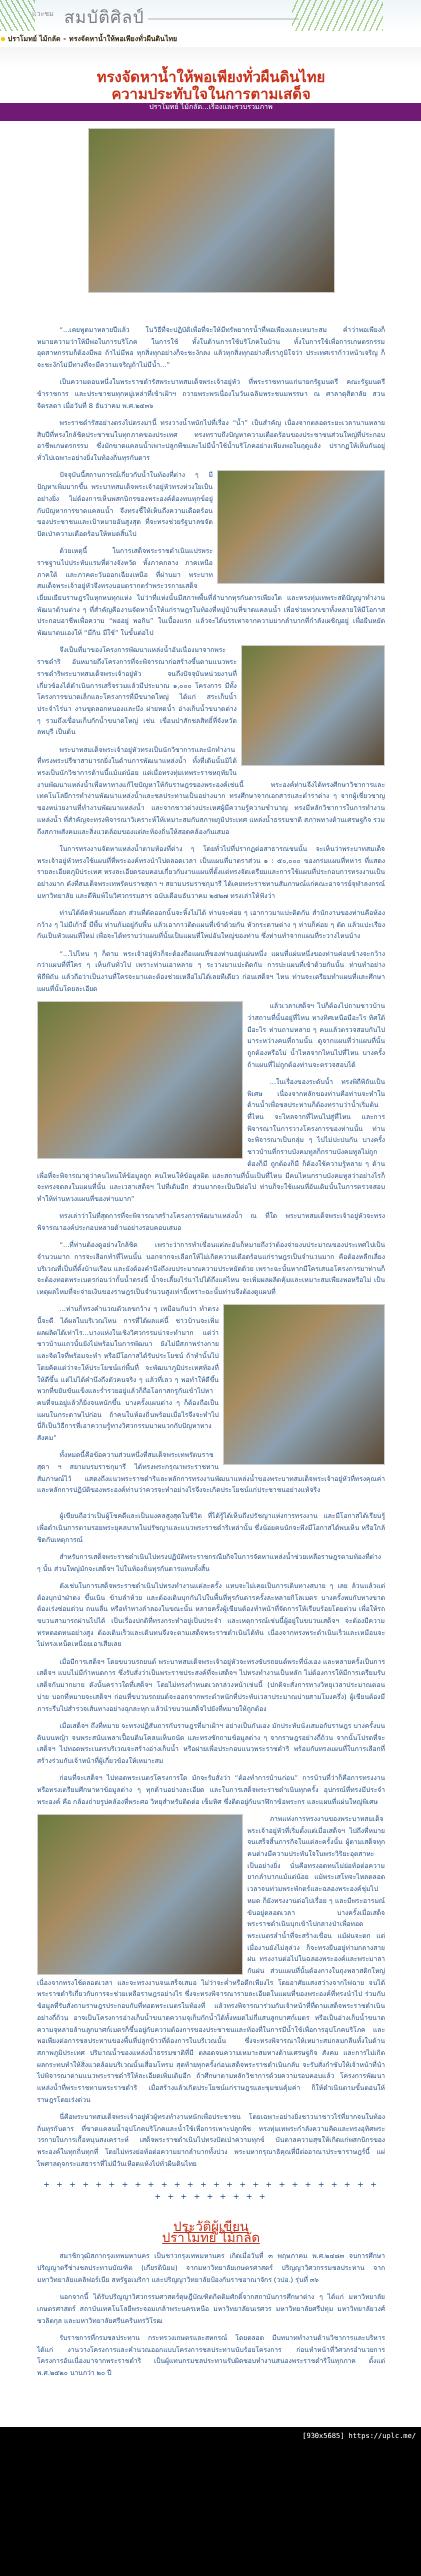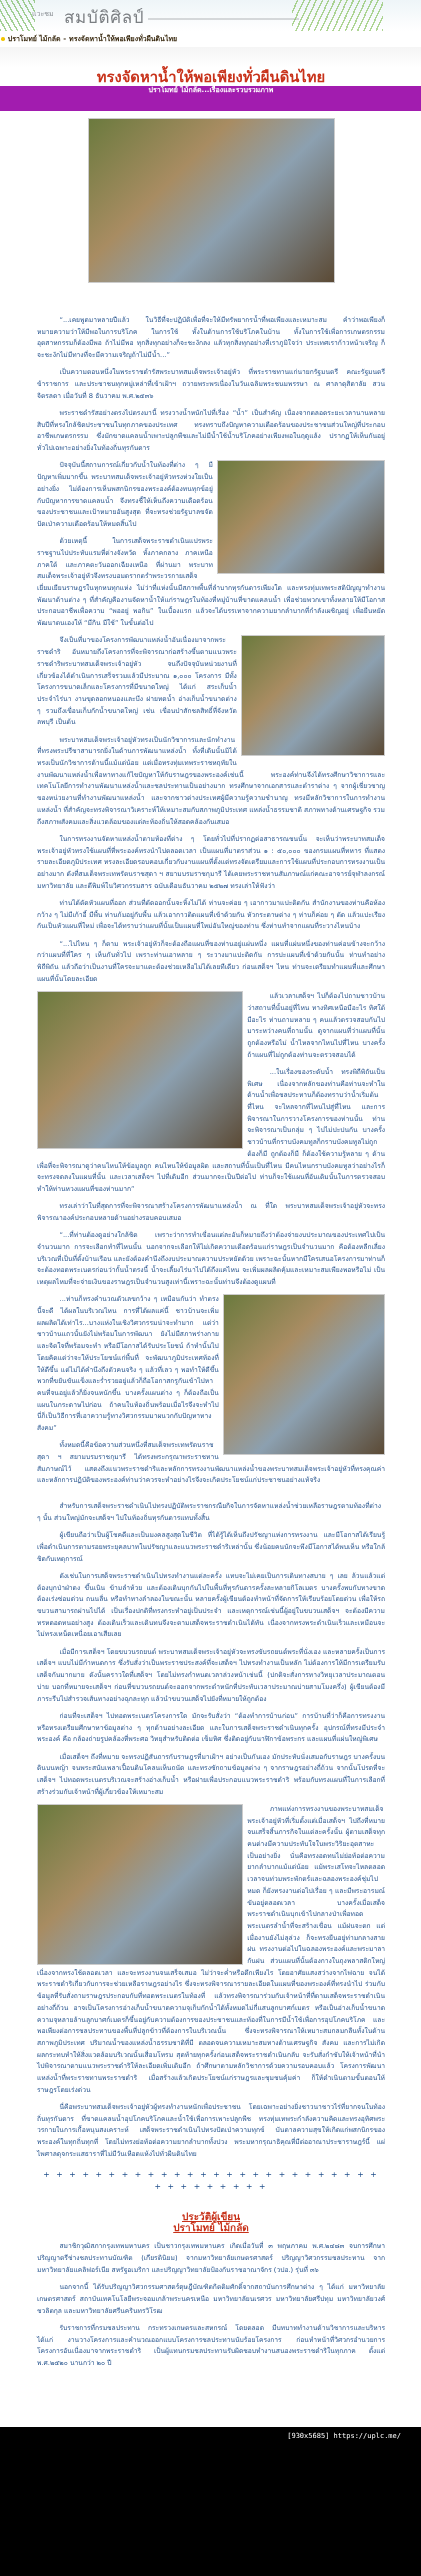--- a/index.html
+++ b/index.html
@@ -11,30 +11,30 @@
   .banner .leaves-r { position:absolute; left:292px; top:0; width:91px; height:31px;
      background:repeating-linear-gradient(-65deg, rgba(110,180,60,.55) 0 1.4px, transparent 1.4px 5.6px); }
   .banner .site-prefix { position:absolute; left:32px; top:8.4px; font-size:7px; color:#8a8f94; }
   .banner .site-name { position:absolute; left:64px; top:2.8px; font-size:17px; color:#7b7f83; letter-spacing:0.7px; }
   .banner .rule { position:absolute; left:148px; top:18.3px; width:151px; height:2.1px; background:#d5d8da; }
   .crumb { height:15.5px; display:flex; align-items:center; padding-left:1.4px; font-size:7px; font-weight:bold; color:#3a2a10; background:#fff; }
   .crumb .dot { width:3.5px; height:3.5px; border-radius:50%; background:#f3c600; margin-right:2.8px; }
   .crumb span.sep { margin:0 2.8px; }
   .gap-top { height:21px; background:linear-gradient(180deg,#f5f5f5,#fff); }
   h1.title { margin:0; text-align:center; color:#c8321a; font-size:14.8px; line-height:17px; font-weight:bold; }
-  .byline { background:#a21caf; color:#fff; text-align:center; font-size:7px; font-weight:bold; height:25px; line-height:9.8px; margin-top:1.4px; }
+  .byline { background:#701a75; color:#fff; text-align:center; font-size:7px; font-weight:normal; height:18px; line-height:9.8px; margin-top:1.4px; }
   .photo { background:linear-gradient(135deg,#6b7a3e 0%,#a88c62 35%,#8ca0b0 60%,#5b4a35 100%); border:0.7px solid #ccc; }
-  .content { padding:0 37px 10px 37px; color:#1f4e8a; font-size:6.7px; line-height:11.7px;margin-top:32px; }
+  .content { padding:0 37px 0 37px; color:#1f4e8a; font-size:6.7px; line-height:11.7px;margin-top:32px; }
   .content p { margin:0 0 5.6px 0; text-indent:22.5px; text-align:justify; }
   .clearfix::after { content:""; display:block; clear:both; }
   .float-r { float:right; margin:0 0 2.8px 4.2px; }
   .float-l { float:left; margin:0 4.2px 2.8px 0; }
   .plus { text-align:center; color:#1f4e8a; font-size:7.7px; letter-spacing:2.1px; margin:8.4px 0 19.7px; }
-  .bio-head { text-align:center; color:#c8321a; font-weight:bold; font-size:10px; line-height:10.5px; text-decoration:underline; margin-bottom:8.4px; }
-  .footer-bar { height:19.7px; background:#000; color:#fff; font-family:"DejaVu Sans Mono", monospace; font-size:7px; text-align:right; padding-right:21px; line-height:19.7px; }
+  .bio-head { text-align:center; color:#c8321a; font-weight:normal; font-size:13px; line-height:10.5px; text-decoration:underline; margin-bottom:8.4px; }
+  .footer-bar { height:19.7px; background:#000; color:#fff; font-family:"DejaVu Sans Mono", monospace; font-size:7px; text-align:right; padding-right:6px; line-height:19.7px; }
 </style>
 </head>
 <body>
 
 <div class="page">
 
   <div class="banner">
     <div class="leaves-l"></div>
     <span class="site-prefix">แวะชม</span>
     <span class="site-name">สมบัติศิลป์</span>
@@ -46,20 +46,21 @@
     <span class="dot"></span>
     <span>ปราโมทย์  ไม้กลัด</span>
     <span class="sep">-</span>
     <span>ทรงจัดหาน้ำให้พอเพียงทั่วผืนดินไทย</span>
   </div>
 
   <div class="gap-top"></div>
 
   <h1 class="title">
     <div>ทรงจัดหาน้ำให้พอเพียงทั่วผืนดินไทย</div>
+    <div>ความประทับใจในการตามเสด็จ</div>
   </h1>
   <div class="byline">ปราโมทย์ ไม้กลัด...เรื่องและรวบรวมภาพ</div>
 
   <div style="height:7px"></div>
   <div class="photo" style="width:245px;height:163px;margin:0 auto 7px;"></div>
 
   <div class="content clearfix">
     <p>“...เคยพูดมาหลายปีแล้ว ในวิธีที่จะปฏิบัติเพื่อที่จะให้มีทรัพยากรน้ำที่พอเพียงและเหมาะสม คำว่าพอเพียงก็หมายความว่าให้มีพอในการบริโภค ในการใช้ ทั้งในด้านการใช้บริโภคในบ้าน ทั้งในการใช้เพื่อการเกษตรกรรม อุตสาหกรรมก็ต้องมีพอ ถ้าไม่มีพอ ทุกสิ่งทุกอย่างก็จะชะงักลง แล้วทุกสิ่งทุกอย่างที่เราภูมิใจว่า ประเทศเราก้าวหน้าเจริญ ก็จะชะงักไม่มีทางที่จะมีความเจริญถ้าไม่มีน้ำ...”</p>
     <p>เป็นความตอนหนึ่งในพระราชดำรัสพระบาทสมเด็จพระเจ้าอยู่หัว ที่พระราชทานแก่นายกรัฐมนตรี คณะรัฐมนตรี ข้าราชการ และประชาชนทุกหมู่เหล่าที่เข้าเฝ้าฯ ถวายพระพรเนื่องในวันเฉลิมพระชนมพรรษา ณ ศาลาดุสิดาลัย สวนจิตรลดา เมื่อวันที่ 8 ธันวาคม พ.ศ.๒๕๓๖</p>
     <p>พระราชดำรัสอย่างตรงไปตรงมานี้ ทรงวางน้ำหนักไปที่เรื่อง “น้ำ” เป็นสำคัญ เนื่องจากตลอดระยะเวลานานหลายสิบปีที่ทรงใกล้ชิดประชาชนในทุกภาคของประเทศ ทรงทราบถึงปัญหาความเดือดร้อนของประชาชนส่วนใหญ่ที่ประกอบอาชีพเกษตรกรรม ซึ่งมักขาดแคลนน้ำเพาะปลูกพืชและไม่มีน้ำใช้น้ำบริโภคอย่างเพียงพอในฤดูแล้ง ปรากฏให้เห็นกันอยู่ทั่วไปเฉพาะอย่างยิ่งในท้องถิ่นทุรกันดาร</p>
@@ -78,26 +79,26 @@
     <div class="photo float-l" style="width:204px;height:156px;"></div>
     <p>แล้วเวลาเสด็จฯ ไปก็ต้องไปถามชาวบ้านว่าสถานที่นั้นอยู่ที่ไหน ทางทิศเหนือมีอะไร ทิศใต้มีอะไร ท่านถามหลาย ๆ คนแล้วตรวจสอบกันไปมาระหว่างคนที่ถามนั้น ดูจากแผนที่ว่าแผนที่นั้นถูกต้องหรือไม่ น้ำไหลจากไหนไปที่ไหน บางครั้งถ้าแผนที่ไม่ถูกต้องท่านจะตรวจสอบได้</p>
     <p>...ในเรื่องของระดับน้ำ ทรงพิถีพิถันเป็นพิเศษ เนื่องจากหลักของท่านคือท่านจะทำในด้านน้ำเพื่อชลประทานก็ต้องทราบว่าน้ำเริ่มต้นที่ไหน จะไหลจากที่ไหนไปสู่ที่ไหน และการพิจารณาในการวางโครงการของท่านนั้น ท่านจะพิจารณาเป็นกลุ่ม ๆ ไปไม่ปะปนกัน บางครั้งชาวบ้านที่กราบบังคมทูลก็กราบบังคมทูลไม่ถูกต้องก็มี ถูกต้องก็มี ก็ต้องใช้ความรู้หลาย ๆ ด้าน เพื่อที่จะพิจารณาดูว่าคนไหนให้ข้อมูลถูก คนไหนให้ข้อมูลผิด และสถานที่นั้นเป็นที่ไหน มีคนไหนกราบบังคมทูลว่าอย่างไรก็จะทรงจดลงในแผนที่นั้น และเวลาเสด็จฯ ไปที่เดิมอีก ส่วนมากจะเป็นปีต่อไป ท่านก็จะใช้แผนที่อันเดิมนั้นในการตรวจสอบทำให้ท่านหวงแผนที่ของท่านมาก”</p>
     <p>ทรงเล่าว่าในที่สุดการที่จะพิจารณาสร้างโครงการพัฒนาแหล่งน้ำ ณ ที่ใด พระบาทสมเด็จพระเจ้าอยู่หัวจะทรงพิจารณาองค์ประกอบหลายด้านอย่างรอบคอบเสมอ</p>
     <p>“...ที่ท่านต้องดูอย่างใกล้ชิด เพราะว่าการทำเขื่อนแต่ละอันก็หมายถึงว่าต้องจ่ายงบประมาณของประเทศไปเป็นจำนวนมาก การจะเลือกทำที่ไหนนั้น นอกจากจะเลือกให้ไม่เกิดความเดือดร้อนแก่ราษฎรเป็นจำนวนมาก คือต้องหลีกเลี่ยงบริเวณที่เป็นที่ตั้งบ้านเรือน และยังต้องคำนึงถึงงบประมาณความประหยัดด้วย เพราะฉะนั้นหากมีใครเสนอโครงการมาท่านก็จะต้องทอดพระเนตรก่อนว่ากั้นน้ำตรงนี้ น้ำจะเลี้ยงไร่นาไปได้ถึงแค่ไหน จะเพิ่มผลผลิตคุ้มและเหมาะสมเพียงพอหรือไม่ เป็นเหตุผลไหมที่จะจ่ายเงินของราษฎรเป็นจำนวนสูงเท่านี้เพราะฉะนั้นท่านจึงต้องดูแผนที่</p>
 
     <div class="photo float-r" style="width:160px;height:159px;"></div>
     <p>...ท่านก็ทรงคำนวณตัวเลขกว้าง ๆ เหมือนกันว่า ทำตรงนี้จะดี ได้ผลในบริเวณไหน การที่ได้ผลแค่นี้ ชาวบ้านจะเพิ่มผลผลิตได้เท่าไร...บางแห่งในเชิงวิศวกรรมน่าจะทำมาก แต่ว่าชาวบ้านแถวนั้นยังไม่พร้อมในการพัฒนา ยังไม่มีสภาพร่างกายและจิตใจที่พร้อมจะทำ หรือมีโอกาสได้รับประโยชน์ ถ้าทำนั้นไปโดยคิดแต่ว่าจะให้ประโยชน์แก่พื้นที่ จะพัฒนาภูมิประเทศท้องที่ให้ดีขึ้น แต่ไม่ได้คำนึงถึงตัวคนจริง ๆ แล้วที่เลว ๆ พอทำให้ดีขึ้น พวกที่ขยันขันแข็งและร่ำรวยอยู่แล้วก็ถือโอกาสกรูกันเข้าไปหา คนที่จนอยู่แล้วก็ยิ่งจนหนักขึ้น บางครั้งแผนต่าง ๆ ก็ต้องถือเป็นแผนในกระดาษไปก่อน ถ้าคนในท้องถิ่นพร้อมเมื่อไรจึงจะทำไป นี่ก็เป็นวิธีการที่เอาความรู้ทางวิศวกรรมมาผนวกกับปัญหาทางสังคม”</p>
     <p>ทั้งหมดนี้คือข้อความส่วนหนึ่งที่สมเด็จพระเทพรัตนราชสุดา ฯ สยามบรมราชกุมารี ได้ทรงพระกรุณาพระราชทานสัมภาษณ์ไว้ แสดงถึงแนวพระราชดำริและหลักการทรงงานพัฒนาแหล่งน้ำของพระบาทสมเด็จพระเจ้าอยู่หัวที่ทรงคุณค่าและหลักการปฏิบัติของพระองค์ท่านว่าควรจะทำอย่างไรจึงจะเกิดประโยชน์แก่ประชาชนอย่างแท้จริง</p>
     <div style="height:8.4px"></div>
+    <p>ผู้เขียนถือว่าเป็นผู้โชคดีและเป็นมงคลสูงสุดในชีวิต ที่ได้รู้ได้เห็นถึงปรัชญาแห่งการทรงงาน และมีโอกาสได้เรียนรู้เพื่อดำเนินการตามรอยพระยุคลบาทในปรัชญาและแนวพระราชดำริเหล่านั้น ซึ่งน้อยคนนักจะพึงมีโอกาสได้พบเห็น หรือใกล้ชิดกับเหตุการณ์</p>
     <p>สำหรับการเสด็จพระราชดำเนินไปทรงปฏิบัติพระราชกรณียกิจในการจัดหาแหล่งน้ำช่วยเหลือราษฎรตามท้องที่ต่าง ๆ นั้น ส่วนใหญ่มักจะเสด็จฯ ไปในท้องถิ่นทุรกันดารแทบทั้งสิ้น</p>
-    <p>ผู้เขียนถือว่าเป็นผู้โชคดีและเป็นมงคลสูงสุดในชีวิต ที่ได้รู้ได้เห็นถึงปรัชญาแห่งการทรงงาน และมีโอกาสได้เรียนรู้เพื่อดำเนินการตามรอยพระยุคลบาทในปรัชญาและแนวพระราชดำริเหล่านั้น ซึ่งน้อยคนนักจะพึงมีโอกาสได้พบเห็น หรือใกล้ชิดกับเหตุการณ์</p>
     <p>ดังเช่นในการเสด็จพระราชดำเนินไปทรงทำงานแต่ละครั้ง แทบจะไม่เคยเป็นการเดินทางสบาย ๆ เลย ล้วนแล้วแต่ต้องบุกป่าฝ่าดง ขึ้นเนิน ข้ามลำห้วย และต้องเดินบุกกันไปในพื้นที่ทุรกันดารครั้งละหลายกิโลเมตร บางครั้งพบกับทางขาด ต้องเร่งซ่อมด่วน ถนนลื่น หรือทำทางลำลองในขณะนั้น หลายครั้งผู้เขียนต้องทำหน้าที่จัดการให้เรียบร้อยโดยด่วน เพื่อให้รถขบวนสามารถผ่านไปได้ เป็นเรื่องปกติที่ทรงกระทำอยู่เป็นประจำ และเหตุการณ์เช่นนี้ผู้อยู่ในขบวนเสด็จฯ จะต้องมีความทรหดอดทนอย่างสูง ต้องเดินเร็วและเดินทนจึงจะตามเสด็จพระราชดำเนินได้ทัน เนื่องจากทรงพระดำเนินเร็วและเหมือนจะไม่ทรงเหน็ดเหนื่อยเอาเสียเลย</p>
     <p>เมื่อมีการเสด็จฯ โดยขบวนรถยนต์ พระบาทสมเด็จพระเจ้าอยู่หัวจะทรงขับรถยนต์พระที่นั่งเอง และหลายครั้งเป็นการเสด็จฯ แบบไม่มีกำหนดการ ซึ่งรับสั่งว่าเป็นพระราชประสงค์ที่จะเสด็จฯ ไปทรงทำงานเป็นหลัก ไม่ต้องการให้มีการเตรียมรับเสด็จกันมากมาย ดังนั้นคราวใดที่เสด็จฯ โดยไม่ทรงกำหนดเวลาล่วงหน้าเช่นนี้ (ปกติจะสั่งการทางวิทยุเวลาประมาณตอนบ่าย บอกที่หมายจะเสด็จฯ ก่อนที่ขบวนรถยนต์จะออกจากพระตำหนักที่ประทับเวลาประมาณบ่ายสามโมงครึ่ง) ผู้เขียนต้องมีภาระรีบไปสำรวจเส้นทางอย่างฉุกละหุก แล้วนำขบวนเสด็จไปยังที่หมายให้ถูกต้อง</p>
+    <p>เมื่อเสด็จฯ ถึงที่หมาย จะทรงปฏิสันถารกับราษฎรที่มาเฝ้าฯ อย่างเป็นกันเอง มักประทับนั่งเสมอกับราษฎร บางครั้งบนดินบนหญ้า จนพระสนับเพลาเปื้อนดินโคลนเห็นถนัด และทรงซักถามข้อมูลต่าง ๆ จากราษฎรอย่างถี่ถ้วน จากนั้นโปรดที่จะเสด็จฯ ไปทอดพระเนตรบริเวณจะสร้างอ่างเก็บน้ำ หรือฝายเพื่อประกอบแนวพระราชดำริ พร้อมกับทรงแผนที่ในการเลือกที่สร้างร่วมกับเจ้าหน้าที่ผู้เกี่ยวข้องให้เหมาะสม</p>
     <p>ก่อนที่จะเสด็จฯ ไปทอดพระเนตรโครงการใด มักจะรับสั่งว่า “ต้องทำการบ้านก่อน” การบ้านที่ว่าก็คือการทรงงานหรือทรงเตรียมศึกษาหาข้อมูลต่าง ๆ ทุกด้านอย่างละเอียด และในการเสด็จพระราชดำเนินทุกครั้ง อุปกรณ์ที่ทรงมีประจำพระองค์ คือ กล้องถ่ายรูปคล้องที่พระศอ วิทยุสำหรับติดต่อ เข็มทิศ ซึ่งติดอยู่กับนาฬิกาข้อพระกร และแผนที่แผ่นใหญ่พิเศษ</p>
-    <p>เมื่อเสด็จฯ ถึงที่หมาย จะทรงปฏิสันถารกับราษฎรที่มาเฝ้าฯ อย่างเป็นกันเอง มักประทับนั่งเสมอกับราษฎร บางครั้งบนดินบนหญ้า จนพระสนับเพลาเปื้อนดินโคลนเห็นถนัด และทรงซักถามข้อมูลต่าง ๆ จากราษฎรอย่างถี่ถ้วน จากนั้นโปรดที่จะเสด็จฯ ไปทอดพระเนตรบริเวณจะสร้างอ่างเก็บน้ำ หรือฝายเพื่อประกอบแนวพระราชดำริ พร้อมกับทรงแผนที่ในการเลือกที่สร้างร่วมกับเจ้าหน้าที่ผู้เกี่ยวข้องให้เหมาะสม</p>
 
     <div class="photo float-l" style="width:204px;height:159px;"></div>
     <p>ภาพแห่งการทรงงานของพระบาทสมเด็จพระเจ้าอยู่หัวที่เริ่มตั้งแต่เมื่อเสด็จฯ ไปถึงที่หมาย จนเสร็จสิ้นภารกิจในแต่ละครั้งนั้น ผู้ตามเสด็จทุกคนต่างมีความประทับใจในพระวิริยะอุตสาหะเป็นอย่างยิ่ง นั่นคือทรงอดทนไม่ย่อท้อต่อความยากลำบากแม้แต่น้อย แม้พระเสโทจะไหลตลอดเวลาจนท่วมพระพักตร์และฉลองพระองค์ชุ่มไปหมด ก็ยังทรงงานต่อไปเรื่อย ๆ และมีพระอารมณ์ขันอยู่ตลอดเวลา บางครั้งเมื่อเสด็จพระราชดำเนินบุกเข้าไปกลางป่าเพื่อทอดพระเนตรลำน้ำที่จะสร้างเขื่อน แม้ฝนจะตก แต่เมื่องานยังไม่ลุล่วง ก็จะทรงยืนอยู่ท่ามกลางสายฝน ทรงงานต่อไปในฉลองพระองค์และพระมาลากันฝน ส่วนแผนที่นั้นต้องกางในถุงพลาสติกใหญ่ เนื่องจากทรงใช้ตลอดเวลา และจะทรงงานจนเสร็จเสมอ ไม่ว่าจะค่ำหรือดึกเพียงไร โดยอาศัยแสงสว่างจากไฟฉาย จนได้พระราชดำริเกี่ยวกับการจะช่วยเหลือราษฎรอย่างไร ซึ่งจะทรงพิจารณารายละเอียดในแผนที่ของพระองค์ที่ทรงนำไป ร่วมกับข้อมูลที่รับสั่งถามราษฎรประกอบกับที่ทอดพระเนตรในท้องที่ แล้วทรงพิจารณาร่วมกับเจ้าหน้าที่ที่ตามเสด็จพระราชดำเนินอย่างถี่ถ้วน อาจเป็นโครงการอ่างเก็บน้ำขนาดความจุเก็บกักน้ำได้ทั้งหมดไม่กี่แสนลูกบาศก์เมตร หรือเป็นอ่างเก็บน้ำขนาดความจุหลายล้านลูกบาศก์เมตรก็ขึ้นอยู่กับความต้องการของประชาชนและท้องที่ในการมีน้ำใช้เพื่อการอุปโภคบริโภค และพอเพียงต่อการชลประทานของพื้นที่ปลูกข้าวที่ต้องการในบริเวณนั้น ซึ่งจะทรงพิจารณาให้เหมาะสมกลมกลืนทั้งในด้านสภาพภูมิประเทศ ปริมาณน้ำของแหล่งน้ำธรรมชาติที่มี ตลอดจนความเหมาะสมทางด้านเศรษฐกิจ สังคม และการไม่เกิดผลกระทบทำให้สิ่งแวดล้อมบริเวณนั้นเสื่อมโทรม สุดท้ายทุกครั้งก่อนเสด็จพระราชดำเนินกลับ จะรับสั่งกำชับให้เจ้าหน้าที่นำไปพิจารณาตามแนวพระราชดำริให้ละเอียดเพิ่มเติมอีก ถ้าศึกษาตามหลักวิชาการด้วยความรอบคอบแล้ว โครงการพัฒนาแหล่งน้ำที่พระราชทานพระราชดำริ เมื่อสร้างแล้วเกิดประโยชน์แก่ราษฎรและชุมชนคุ้มค่า ก็ให้ดำเนินตามขั้นตอนให้ราษฎรโดยเร่งด่วน</p>
     <p>นี่คือพระบาทสมเด็จพระเจ้าอยู่หัวผู้ทรงทำงานหนักเพื่อประชาชน โดยเฉพาะอย่างยิ่งชาวนาชาวไร่ที่ยากจนในท้องถิ่นทุรกันดาร ที่ขาดแคลนน้ำอุปโภคบริโภคและน้ำใช้เพื่อการเพาะปลูกพืช ทรงทุ่มเทพระกำลังความคิดและทรงอุทิศพระวรกายในการเกื้อหนุนสงเคราะห์ เสด็จพระราชดำเนินไปทรงปัดเป่าความทุกข์ บันดาลความสุขให้เกิดแก่พสกนิกรของพระองค์ในทุกถิ่นทุกที่ โดยไม่ทรงย่อท้อต่อความยากลำบากทั้งปวง พระมหากรุณาธิคุณที่มีต่ออาณาประชาราษฎร์นี้ แผ่ไพศาลดุจกระแสธาราที่ไม่มีวันเหือดแห้งไปทั่วผืนดินไทย</p>
 
     <div class="plus">+ + + + + + + + + + + + + + + + + + + + + + + + + + + + + + + + + + +</div>
 
     <div class="bio-head">
       <div>ประวัติผู้เขียน</div>
       <div>ปราโมทย์ ไม้กลัด</div>

